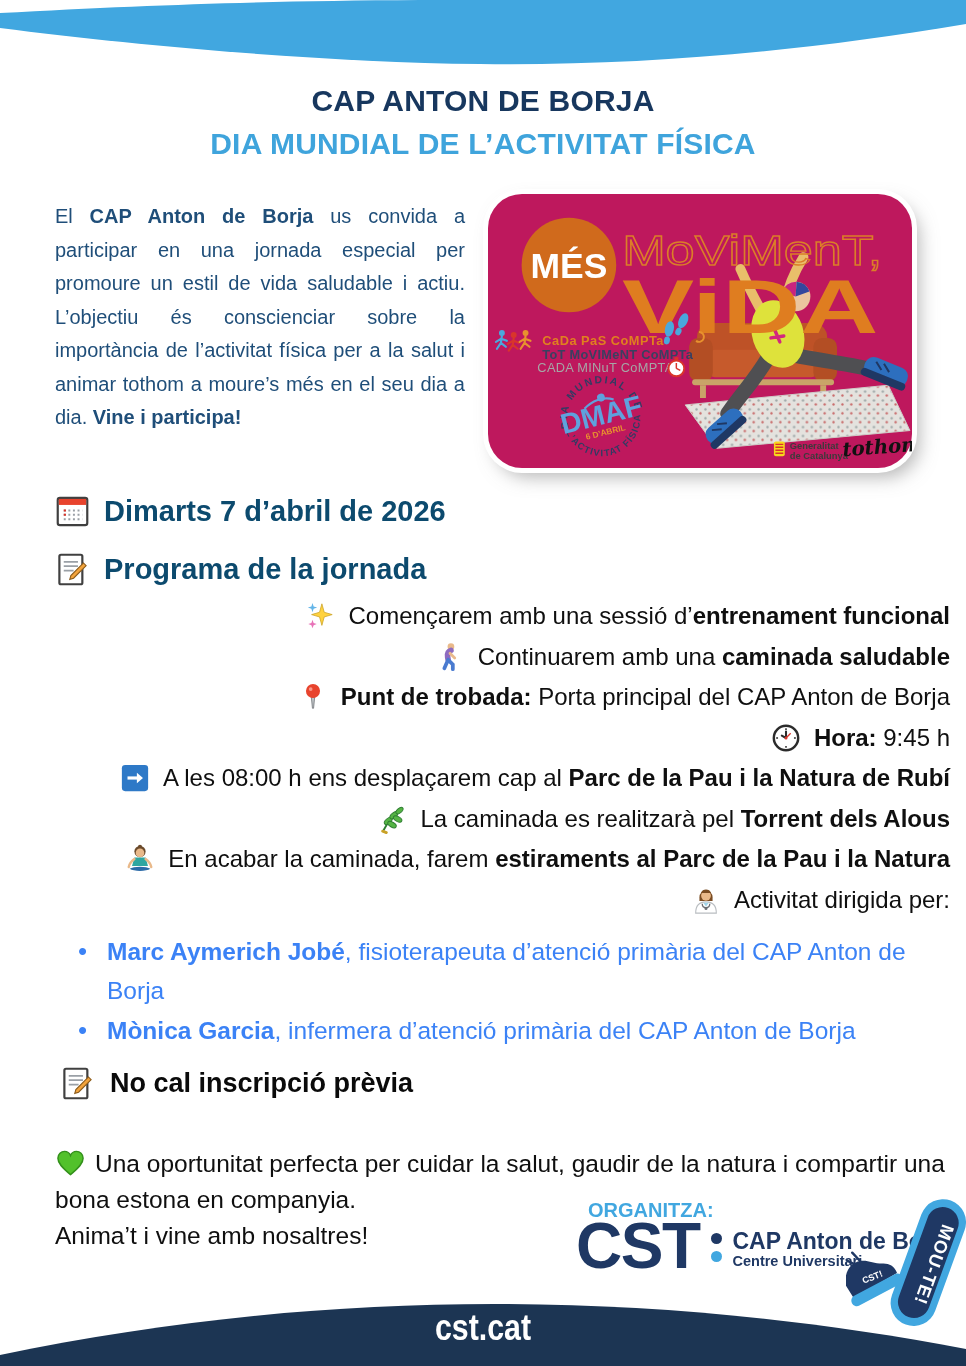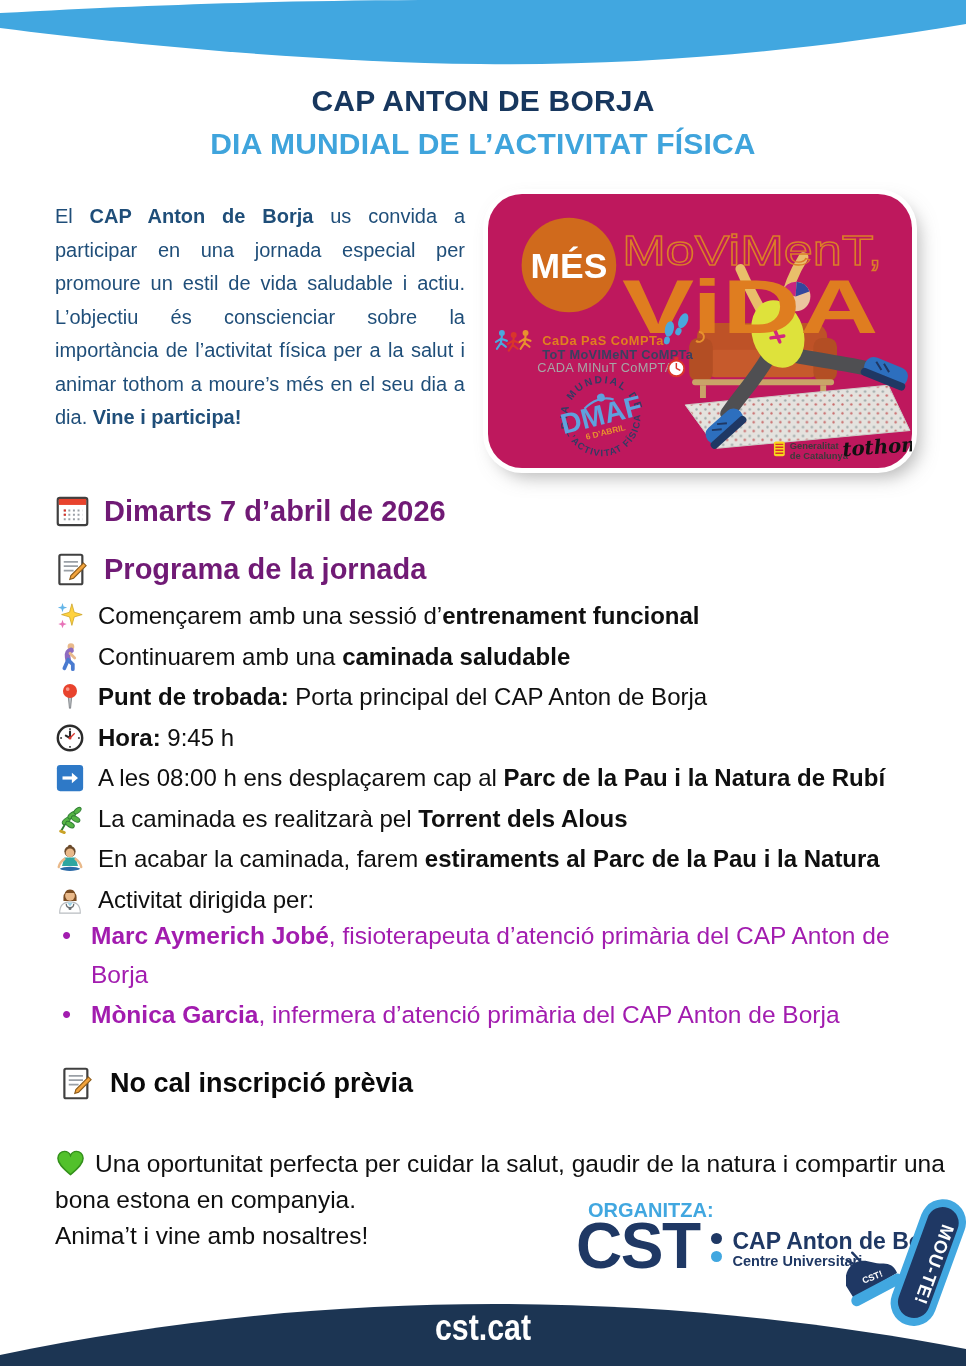--- a/index.html
+++ b/index.html
@@ -9,31 +9,31 @@
   .banner-top{position:absolute;top:0;left:0;width:966px;height:72px;}
   .title{position:absolute;left:0;width:100%;text-align:center;font-weight:800;font-size:30px;letter-spacing:.2px;}
   .title1{top:84px;color:#17375E;}
   .title2{top:127px;color:#3FA4DC;}
   .intro{position:absolute;left:55px;top:200px;width:410px;margin:0;font-size:20px;line-height:33.5px;
          color:#1F4E79;text-align:justify;}
   .intro b{font-weight:800;}
   .promo-card{position:absolute;left:488px;top:194px;width:424px;height:274px;border-radius:34px;
         background:#be185d;box-shadow:0 0 0 5px #ffffff,7px 9px 18px rgba(110,110,110,.5);}
   .promo-card svg{width:100%;height:100%;}
-  .heading-row{position:absolute;left:55px;display:flex;align-items:center;gap:14px;color:#701a75;font-weight:800;}
+  .heading-row{position:absolute;left:55px;display:flex;align-items:center;gap:14px;color:#0c4a6e;font-weight:800;}
   .date-row{top:494px;font-size:29px;}
   .program-row{top:552px;font-size:29px;}
   .ic{width:30px;height:30px;flex:0 0 auto;}
   .ic-big{width:35px;height:35px;flex:0 0 auto;}
   .items{position:absolute;left:55px;top:596px;width:895px;}
-  .item{display:flex;align-items:center;height:40.5px;gap:13px;font-size:24px;color:#0f0f0f;}
+  .item{display:flex;align-items:center;height:40.5px;gap:13px;font-size:24px;color:#0f0f0f;justify-content:flex-end;}
   .item .txt{white-space:nowrap;}
   .item b{font-weight:800;}
-  .speakers{position:absolute;left:55px;top:916px;width:880px;margin:0;padding:0;list-style:none;
-        font-size:24.5px;color:#a21caf;}
+  .speakers{position:absolute;left:55px;top:916px;width:880px;margin:16px;padding:0;list-style:none;
+        font-size:24.5px;color:#3b82f6;}
   .speakers li{position:relative;padding-left:36px;line-height:39px;margin-bottom:1px;}
   .speakers li::before{content:"•";position:absolute;left:7px;top:0;font-size:26px;}
   .speakers b{font-weight:800;}
   .no-inscription{position:absolute;left:60px;top:1066px;display:flex;align-items:center;gap:15px;
         font-size:27px;font-weight:800;color:#0a0a0a;}
   .closing{position:absolute;left:55px;top:1146px;width:900px;font-size:24.5px;line-height:36px;color:#0f0f0f;}
   .closing .heart{display:inline-block;width:31px;height:31px;vertical-align:-7px;margin-right:9px;}
   .closing-p2{}
   .organitza-label{position:absolute;left:588px;top:1199px;font-size:20px;font-weight:800;color:#41A7E0;}
   .cst-logo{position:absolute;left:576px;top:1226px;display:flex;align-items:flex-start;gap:11px;}

